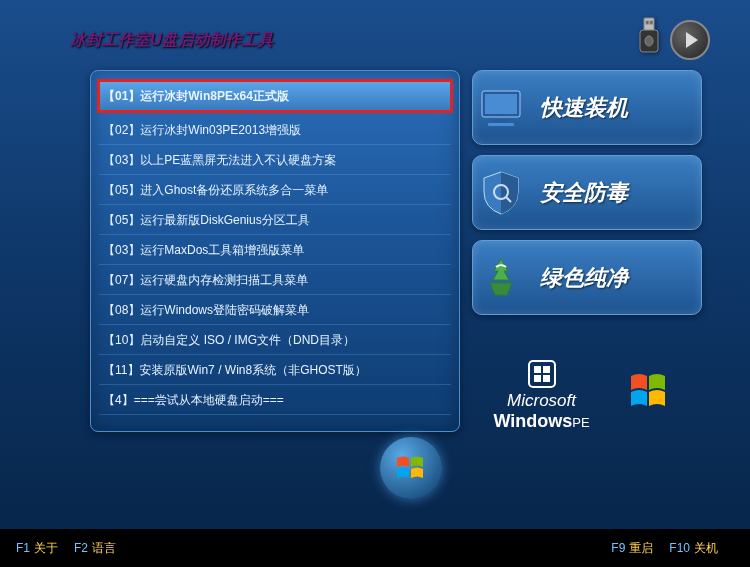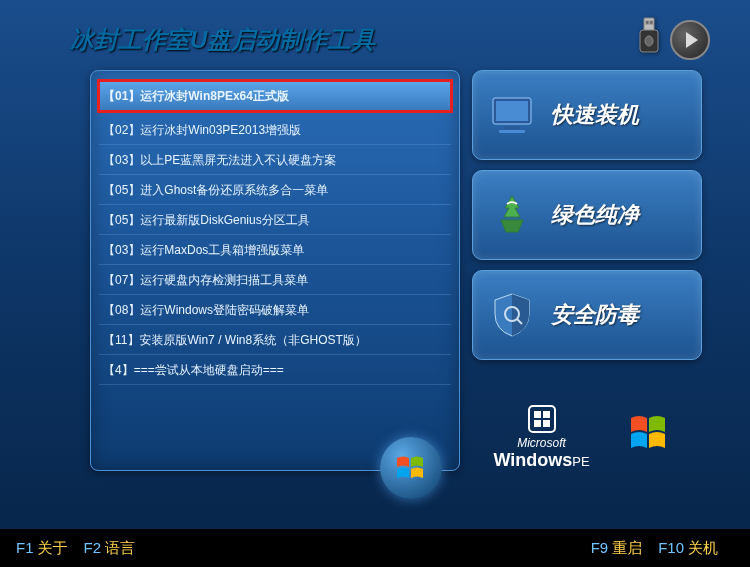--- a/index.html
+++ b/index.html
@@ -13,24 +13,24 @@
       overflow: hidden;
     }
     .header {
       display: flex;
       align-items: center;
       justify-content: space-between;
       padding: 20px 40px 10px 70px;
       height: 70px;
     }
     .title {
-      font-size: 24px;
+      font-size: 16px;
       font-weight: bold;
       font-style: italic;
-      color: #0369a1;
+      color: #701a75;
       text-shadow: 1px 1px 2px #000;
     }
     .header-right {
       display: flex;
       align-items: center;
       gap: 6px;
     }
     .usb-icon svg { filter: drop-shadow(1px 1px 2px rgba(0,0,0,0.5)); }
     .play-btn {
       width: 40px; height: 40px;
@@ -80,27 +80,27 @@
       height: 34px;
       line-height: 28px;
     }
     .side-panel {
       width: 230px;
       display: flex;
       flex-direction: column;
       gap: 10px;
     }
     .card {
-      height: 90px;
+      height: 75px;
       background: linear-gradient(180deg, #3a7ec2 0%, #1d5390 100%);
       border: 1px solid #5a9ede;
       border-radius: 10px;
       display: flex;
       align-items: center;
-      padding: 0 14px;
+      padding: 0 3px;
       gap: 14px;
       cursor: pointer;
       box-shadow: inset 0 0 10px rgba(255,255,255,0.15), 0 2px 6px rgba(0,0,0,0.4);
     }
     .card-icon {
       width: 50px; height: 50px;
       display: flex; align-items: center; justify-content: center;
     }
     .card-label {
       font-size: 22px;
@@ -110,21 +110,21 @@
       text-shadow: 1px 1px 2px rgba(0,0,0,0.6);
     }
     .logos {
       display: flex;
       justify-content: space-around;
       align-items: center;
       margin-top: 30px;
       padding: 0 4px;
     }
     .logo-ms { display: flex; flex-direction: column; align-items: center; color: #fff; }
-    .logo-ms .t1 { font-size: 12px; font-style: italic; }
+    .logo-ms .t1 { font-size: 17px; font-style: italic; }
     .logo-ms .t2 { font-size: 18px; font-weight: bold; }
     .logo-ms .t2 .pe { font-weight: normal; font-size: 13px; }
     .orb {
       width: 62px; height: 62px;
       border-radius: 50%;
       background: radial-gradient(circle at 35% 30%, #5aa8e6, #0b3b68);
       display: flex; align-items: center; justify-content: center;
       box-shadow: 0 0 12px rgba(80,160,240,0.6);
       position: absolute;
       bottom: 68px;
@@ -132,21 +132,21 @@
     }
     .footer {
       position: absolute;
       bottom: 0; left: 0; right: 0;
       height: 38px;
       background: #000;
       display: flex;
       justify-content: space-between;
       align-items: center;
       padding: 0 16px;
-      font-size: 15px;
+      font-size: 12px;
     }
     .footer .fkey { color: #6ec4ff; margin-right: 4px; }
     .footer .flbl { color: #ffd24a; margin-right: 16px; }
     .footer-left, .footer-right { display: flex; }
   </style>
 </head>
 <body>
 
 <div class="header">
   <div class="title">冰封工作室U盘启动制作工具</div>
@@ -169,60 +169,61 @@
 <div class="main">
   <div class="menu-list" id="menu-list">
       <div class="menu-item selected">【01】运行冰封Win8PEx64正式版</div>
       <div class="menu-item">【02】运行冰封Win03PE2013增强版</div>
       <div class="menu-item">【03】以上PE蓝黑屏无法进入不认硬盘方案</div>
       <div class="menu-item">【05】进入Ghost备份还原系统多合一菜单</div>
       <div class="menu-item">【05】运行最新版DiskGenius分区工具</div>
       <div class="menu-item">【03】运行MaxDos工具箱增强版菜单</div>
       <div class="menu-item">【07】运行硬盘内存检测扫描工具菜单</div>
       <div class="menu-item">【08】运行Windows登陆密码破解菜单</div>
+      <div class="menu-item">【10】启动自定义 ISO / IMG文件（DND目录）</div>
       <div class="menu-item">【11】安装原版Win7 / Win8系统（非GHOST版）</div>
       <div class="menu-item">【4】===尝试从本地硬盘启动===</div>
     </div>
 
   <div class="side-panel">
     <div class="card">
       <div class="card-icon">
         <svg width="50" height="50" viewBox="0 0 50 50">
           <rect x="6" y="8" width="38" height="26" rx="2" fill="#2a5a9a" stroke="#9cf"></rect>
           <rect x="9" y="11" width="32" height="20" fill="#4a8cd4"></rect>
           <rect x="18" y="36" width="14" height="4" fill="#2a5a9a"></rect>
           <rect x="12" y="40" width="26" height="3" rx="1" fill="#4a8cd4"></rect>
         </svg>
       </div>
       <div class="card-label">快速装机</div>
     </div>
 
     <div class="card">
       <div class="card-icon">
         <svg width="50" height="50" viewBox="0 0 50 50">
+          <path d="M25 4 L42 10 L42 24 Q42 40 25 46 Q8 40 8 24 L8 10 Z" fill="#3a7abf" stroke="#bde"></path>
+          <path d="M25 4 L42 10 L42 24 Q42 40 25 46 Z" fill="#2a5a92"></path>
+          <circle cx="25" cy="24" r="7" fill="none" stroke="#cde" stroke-width="2"></circle>
+          <line x1="30" y1="29" x2="35" y2="34" stroke="#cde" stroke-width="2"></line>
+        </svg>
+      </div>
+      <div class="card-label">安全防毒</div>
+    </div>
+
+    <div class="card">
+      <div class="card-icon">
+        <svg width="50" height="50" viewBox="0 0 50 50">
           <g fill="#4caf50" stroke="#2e7d32">
             <path d="M25 6 L32 18 L28 18 L33 27 L17 27 L22 18 L18 18 Z" fill="#4caf50"></path>
             <path d="M14 30 L36 30 L31 42 L19 42 Z" fill="#3a8a3e"></path>
           </g>
           <path d="M20 14 A8 8 0 0 1 30 14" fill="none" stroke="#fff" stroke-width="2"></path>
         </svg>
       </div>
       <div class="card-label">绿色纯净</div>
-    </div>
-
-    <div class="card">
-      <div class="card-icon">
-        <svg width="50" height="50" viewBox="0 0 50 50">
-          <path d="M25 4 L42 10 L42 24 Q42 40 25 46 Q8 40 8 24 L8 10 Z" fill="#3a7abf" stroke="#bde"></path>
-          <path d="M25 4 L42 10 L42 24 Q42 40 25 46 Z" fill="#2a5a92"></path>
-          <circle cx="25" cy="24" r="7" fill="none" stroke="#cde" stroke-width="2"></circle>
-          <line x1="30" y1="29" x2="35" y2="34" stroke="#cde" stroke-width="2"></line>
-        </svg>
-      </div>
-      <div class="card-label">安全防毒</div>
     </div>
 
     <div class="logos">
       <div class="logo-ms">
         <svg width="38" height="38" viewBox="0 0 38 38" style="margin-bottom:-2px">
           <rect x="6" y="6" width="26" height="26" rx="4" fill="none" stroke="#fff" stroke-width="2"></rect>
           <rect x="11" y="11" width="7" height="7" fill="#fff"></rect>
             <rect x="20" y="11" width="7" height="7" fill="#fff"></rect>
           <rect x="11" y="20" width="7" height="7" fill="#fff"></rect>
             <rect x="20" y="20" width="7" height="7" fill="#fff"></rect>

